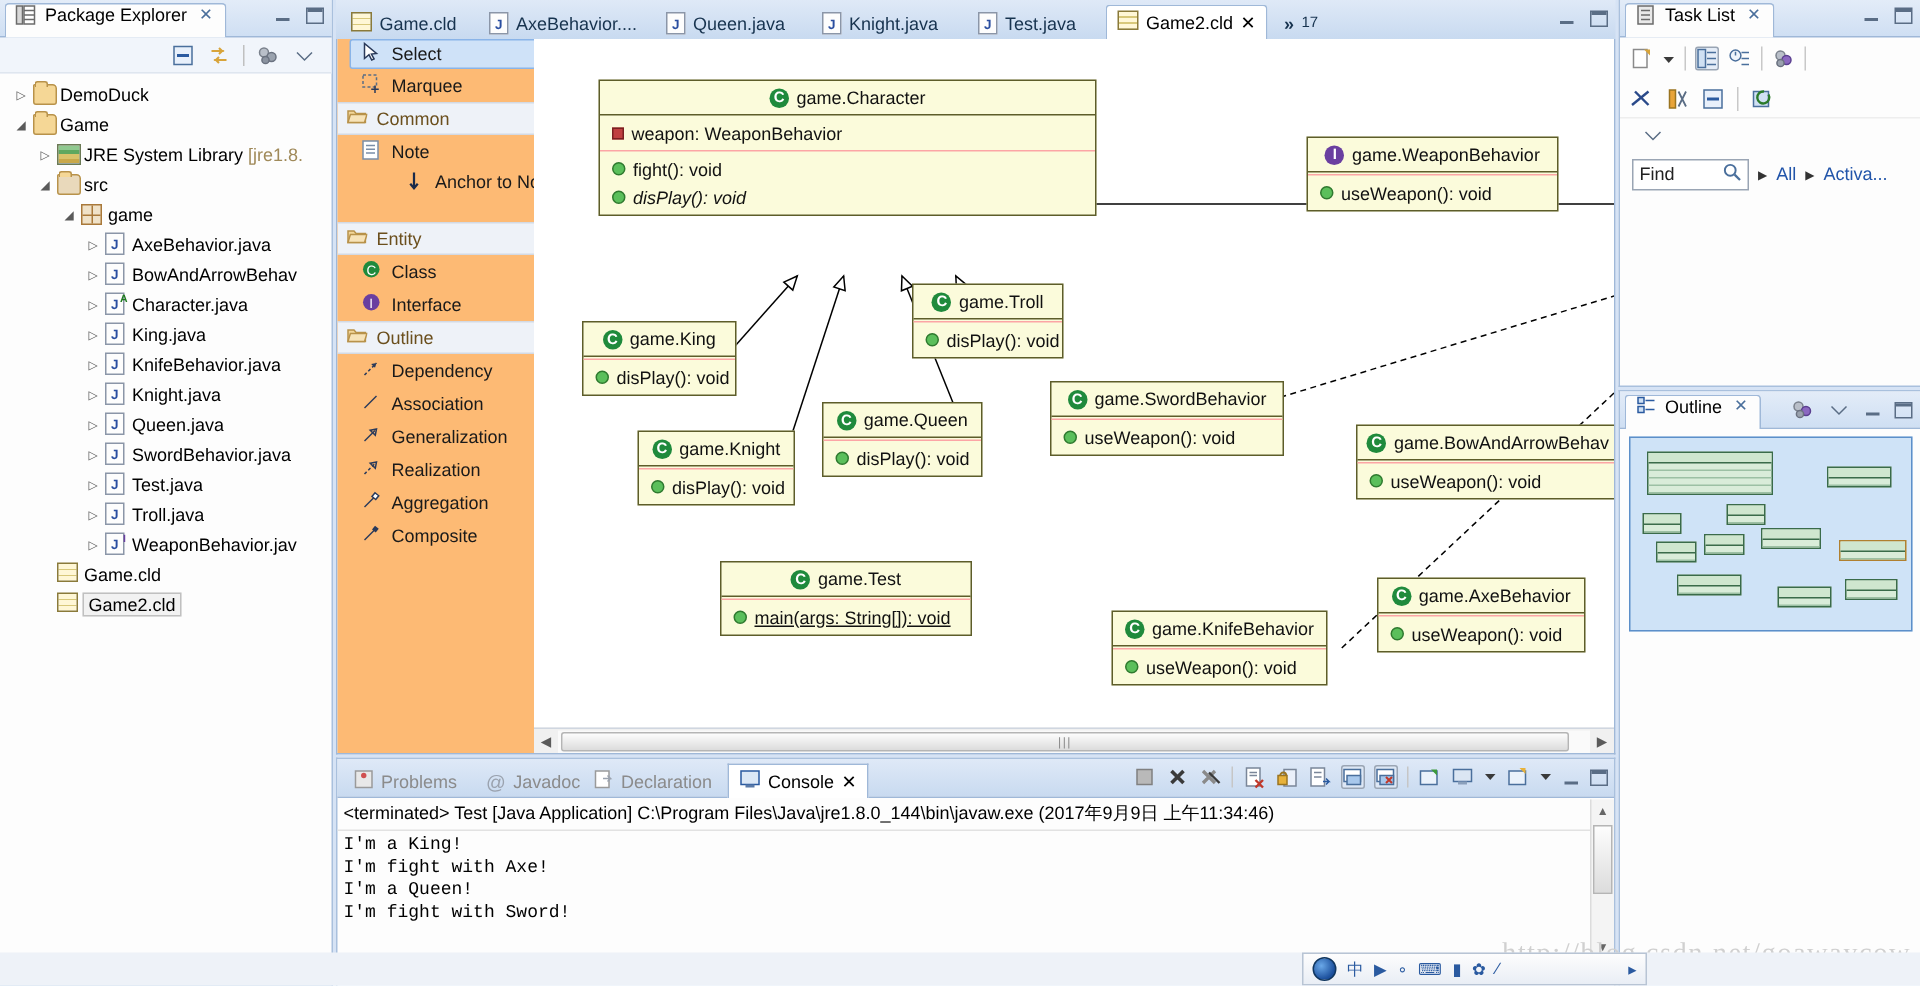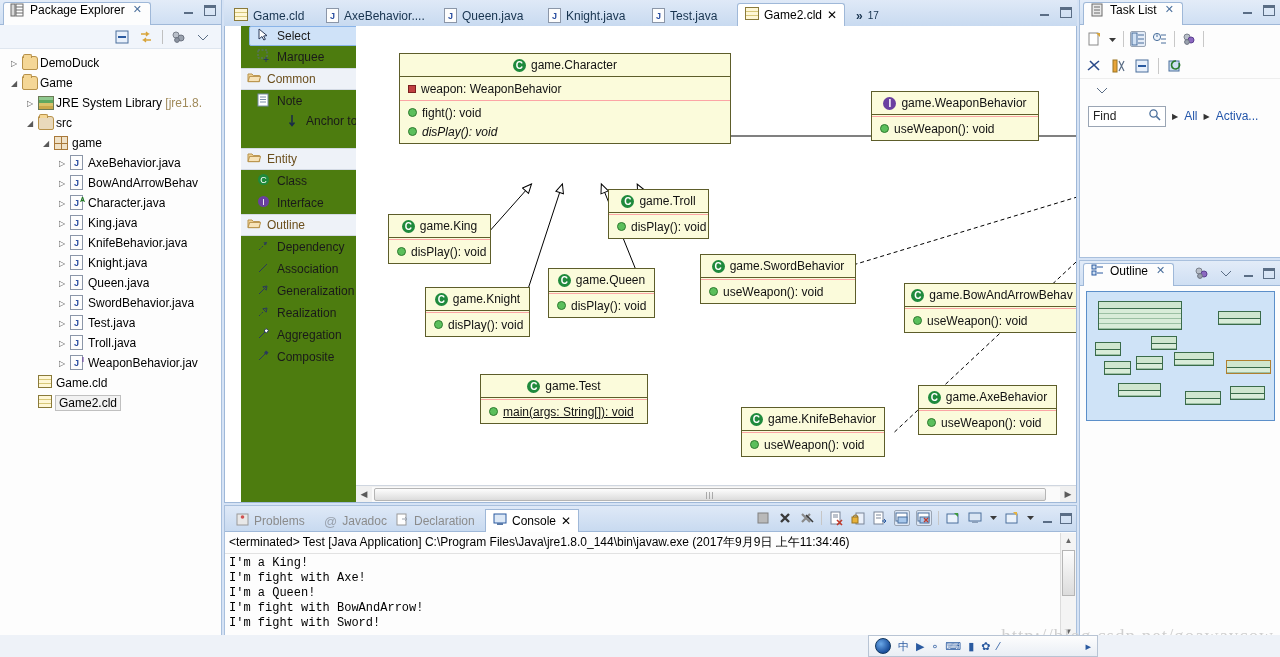--- a/index.html
+++ b/index.html
@@ -95,21 +95,21 @@
   .ed-tab {
     position: absolute; top: 3px; height: 23px; display: flex; align-items: center;
     gap: 5px; padding: 0 7px; font-size: 12px; white-space: nowrap;
     border-top-left-radius: 3px; border-top-right-radius: 3px;
   }
   .ed-tab.inactive { top: 5px; height: 21px; color: #17334f; }
   .ed-tab.active { background: #ffffff; border: 1px solid #9fb8d8; border-bottom: none; }
   .ed-body { position: absolute; left: 0; top: 26px; right: 0; bottom: 0; background: #fff; border: 1px solid #9fb8d8; border-top: none; }
 
   
-  .palette { position: absolute; left: 16px; top: 0; width: 149px; bottom: 0; background: #4d7c0f; border-right: 1px solid #b8c6d8; overflow: hidden; }
+  .palette { position: absolute; left: 0; top: 0; width: 149px; bottom: 0; background: #fdba74; border-right: 1px solid #b8c6d8; overflow: hidden; }
   .pal-item { display: flex; align-items: center; gap: 6px; height: 22px; padding-left: 14px; font-size: 12px; color: #1a1a1a; }
   .pal-item.sel { background: #cfe2f8; border: 1px solid #8ab4e8; margin: 0 6px 0 8px; padding-left: 5px; border-radius: 2px; height:20px;}
   .pal-group { display: flex; align-items: center; height: 22px; padding-left: 5px; font-size: 12px; color: #6b4f1d; gap: 5px; border-top: 1px solid #d3dae4; border-bottom: 1px solid #d3dae4; background: #eef2f8; position: relative; }
   .pal-group .chev { position: absolute; right: 8px; color: #9b7b3a; font-size: 10px; }
   .pal-ico { width: 16px; height: 16px; flex: none; position: relative; font-size: 12px; text-align: center; line-height: 16px; }
 
   
   .canvas { position: absolute; left: 131px; top: 0; right: 0; bottom: 0; background: #fff; overflow: hidden; }
   .uml {
     position: absolute; background: #fbfbdb; border: 1px solid #5d5d2a;
@@ -821,21 +821,20 @@
             </svg></span>
           <span>Console</span>
           <span class="close">✕</span>
         </div>
       </div>
     <div class="con-head">&lt;terminated&gt; Test [Java Application] C:\Program Files\Java\jre1.8.0_144\bin\javaw.exe (2017年9月9日 上午11:34:46)</div>
     <div class="con-out" id="con-out">
         <div>I'm a King!</div>
         <div>I'm fight with Axe!</div>
         <div>I'm a Queen!</div>
-        <div>I'm fight with BowAndArrow!</div>
         <div>I'm fight with Sword!</div>
       </div>
     <div class="con-scroll">
       <span class="up">▲</span>
       <span class="th"></span>
       <span class="dn">▼</span>
     </div>
   </div>
 
   <div class="view" id="task-list">

